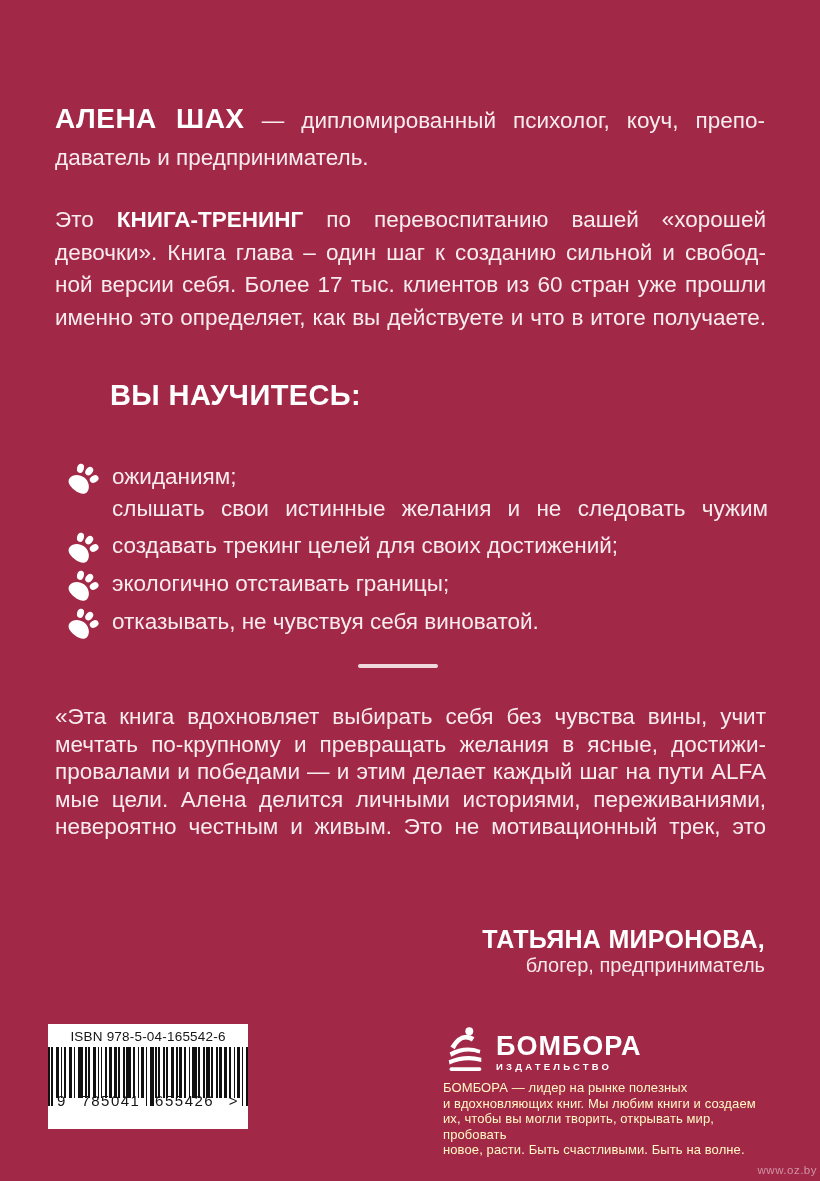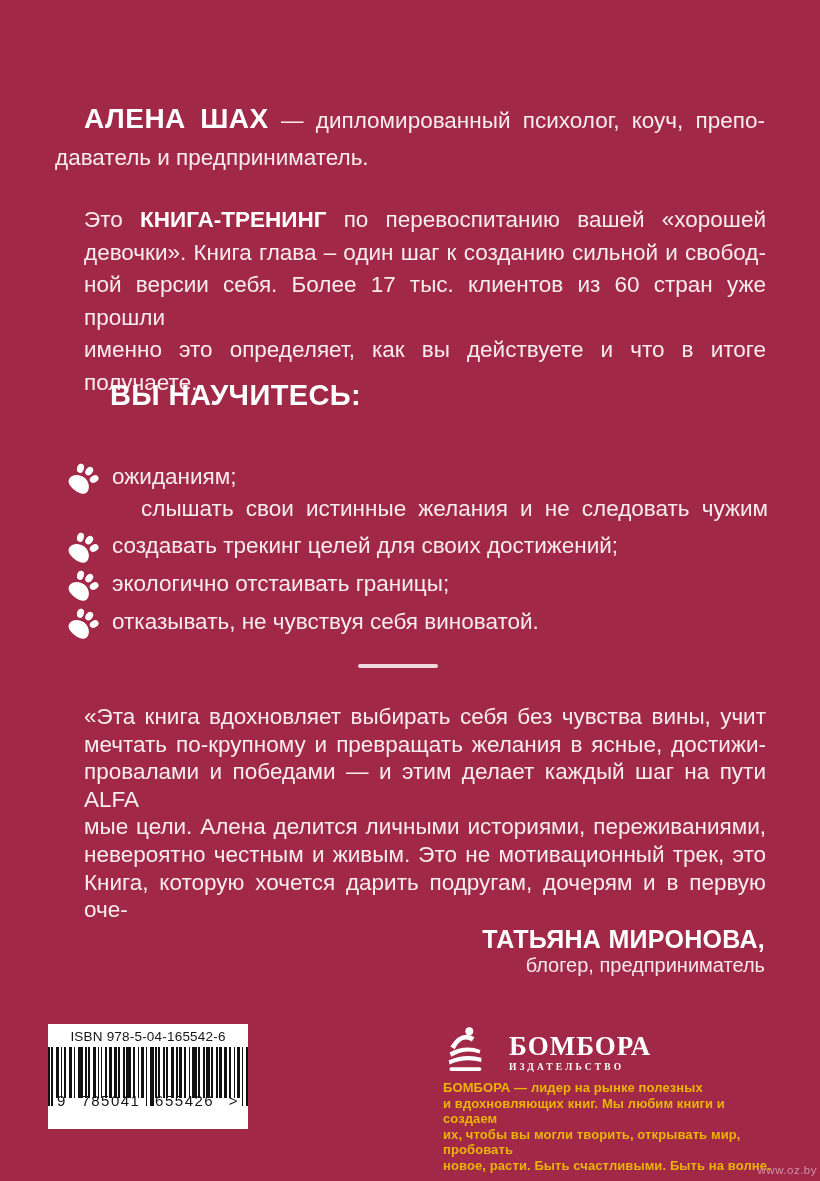--- a/index.html
+++ b/index.html
@@ -6,21 +6,21 @@
   .page{
     position:relative;
     width:820px;height:1181px;
     background:#a22847;
     font-family:"Liberation Sans", sans-serif;
     color:#f8ecef;
     overflow:hidden;
     margin:0 auto;
   }
   .line{min-height:1em;}
-  .j{text-align:justify;text-align-last:justify;margin-left:29px;}
+  .j{text-align:justify;text-align-last:justify;}
 
   
   .intro{position:absolute;left:55px;top:100px;width:710px;font-size:22.5px;line-height:37px;}
   .intro b{font-size:28px;color:#ffffff;letter-spacing:.5px;}
 
   
   .about{position:absolute;left:55px;top:204px;width:711px;font-size:22.5px;line-height:32.6px;}
   .about b{color:#ffffff;}
 
   
@@ -51,26 +51,26 @@
   .isbn-label{color:#161616;font-size:13.5px;letter-spacing:.2px;line-height:16px;}
   .barcode{display:flex;align-items:flex-start;height:60px;margin-top:2px;}
   .bar{background:#111111;height:51px;}
   .bar.tall{height:59px;}
   .gap{height:51px;}
   .barcode-digits{color:#161616;font-size:15px;letter-spacing:1.5px;word-spacing:9px;
     line-height:16px;margin-top:-14px;background:transparent;width:100%;text-align:center;}
 
   
   .publisher{position:absolute;left:443px;top:1026px;width:330px;}
-  .pub-head{display:flex;align-items:flex-start;gap:22px;font-family:Liberation Serif, serif;}
+  .pub-head{display:flex;align-items:flex-start;gap:9px;}
   .pub-icon{flex:none;width:44px;height:48px;}
   .pub-icon svg{display:block;}
   .pub-name{font-size:27px;font-weight:bold;color:#ffffff;letter-spacing:1px;line-height:30px;margin-top:5px;}
   .pub-sub{font-size:9.5px;font-weight:bold;color:#ffffff;letter-spacing:3.2px;line-height:12px;}
-  .pub-desc{margin-top:6px;font-size:13px;font-weight:bold;line-height:15.6px;color:#eab308;letter-spacing:.1px;}
+  .pub-desc{margin-top:6px;font-size:13px;font-weight:normal;line-height:15.6px;color:#fef9c3;letter-spacing:.1px;}
 
   
   .watermark{position:absolute;right:3px;bottom:5px;font-size:11.5px;color:#cf93a3;letter-spacing:.5px;}
 </style>
 </head>
 <body>
 
 <div class="page">
 
   <section class="intro">
@@ -154,21 +154,20 @@
   </ul>
 
   <div class="divider"></div>
 
   <section class="quote">
     <div class="line j">«Эта книга вдохновляет выбирать себя без чувства вины, учит</div>
     <div class="line j">мечтать по-крупному и превращать желания в ясные, достижи-</div>
     <div class="line j">провалами и победами — и этим делает каждый шаг на пути ALFA</div>
     <div class="line j">мые цели. Алена делится личными историями, переживаниями,</div>
     <div class="line j">невероятно честным и живым. Это не мотивационный трек, это</div>
-    <div class="line j">Книга, которую хочется дарить подругам, дочерям и в первую оче-</div>
   </section>
 
   <div class="attrib">
     <div class="attrib-name">ТАТЬЯНА МИРОНОВА,</div>
     <div class="attrib-role">блогер, предприниматель</div>
   </div>
 
   <div class="isbn-box">
     <div class="isbn-label">ISBN 978-5-04-165542-6</div>
     <div class="barcode" id="barcode">

